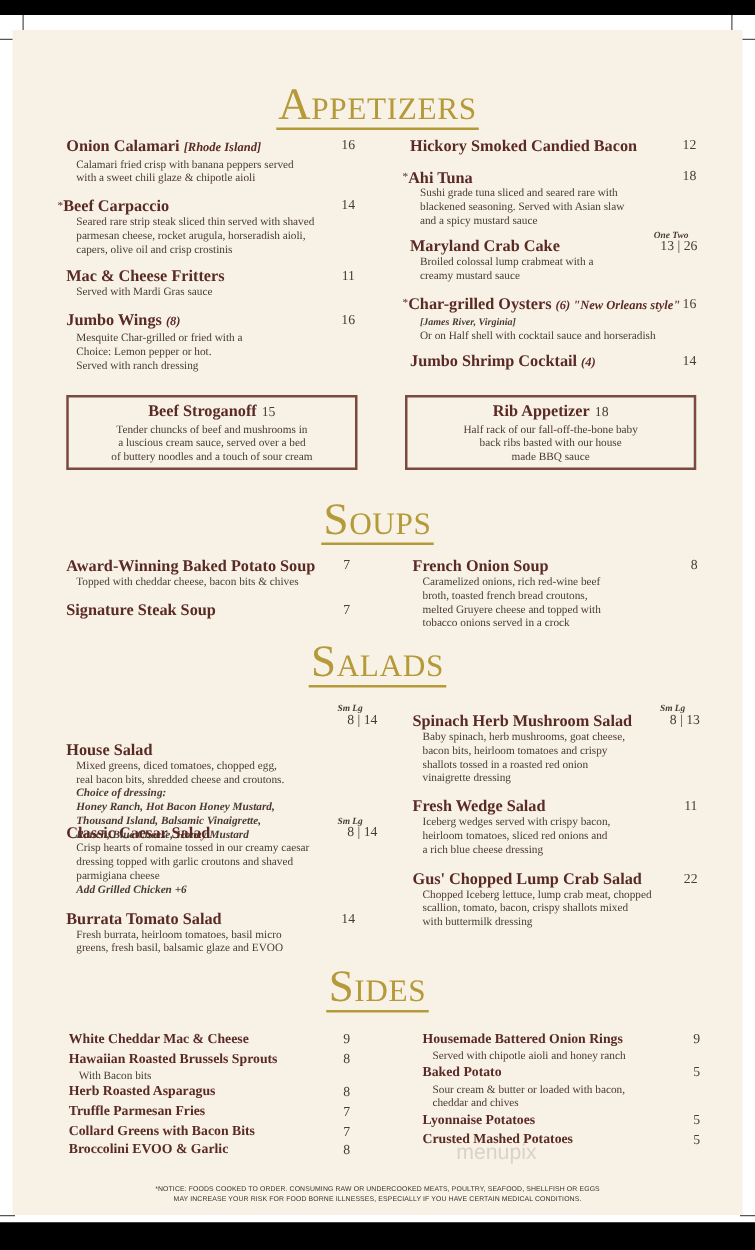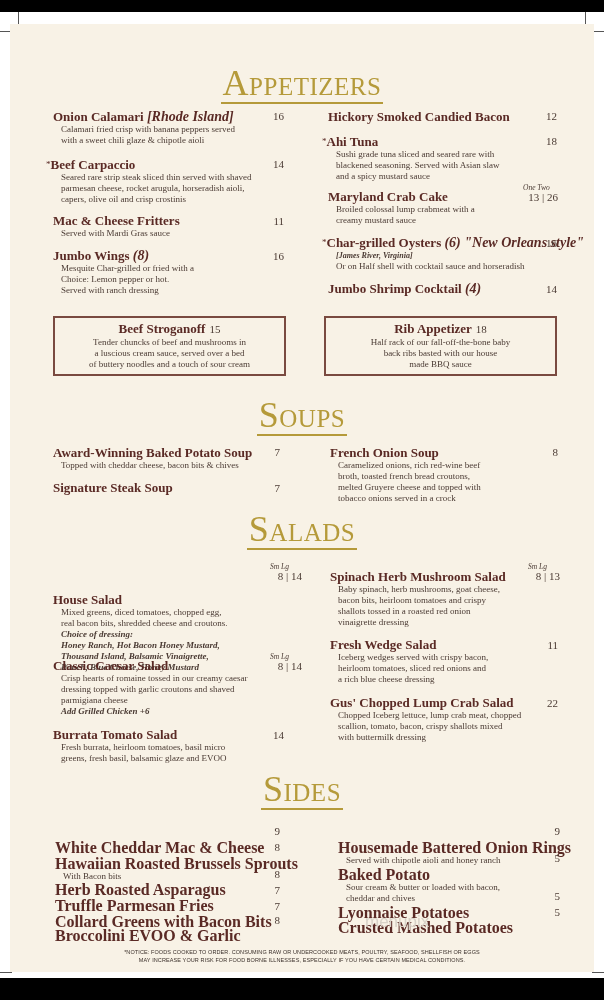--- a/index.html
+++ b/index.html
@@ -7,31 +7,31 @@
   body { position: relative; font-family: "Liberation Serif", "DejaVu Serif", serif; color: #5a2f2a; }
   .topbar { position: absolute; left: 0; top: 0; width: 604px; height: 12px; background: #000; }
   .bottombar { position: absolute; left: 0; top: 978px; width: 604px; height: 22px; background: #000; }
   .paper-bg { position: absolute; left: 0; top: 12px; width: 604px; height: 966px; background: #fff; }
   .page { position: absolute; left: 10px; top: 24px; width: 584px; height: 948px; background: #f8f2e6; }
   .crop { position: absolute; background: #555; }
   .heading { position: absolute; left: 0; width: 604px; text-align: center; color: #b59a3a; font-family: "Liberation Serif", serif; font-variant: small-caps; letter-spacing: 0.5px; }
   .heading span { display: inline-block; border-bottom: 2px solid #b59a3a; padding: 0 2px 1px; line-height: 1; }
   .item { position: absolute; }
   .name { font-weight: bold; font-size: 13px; color: #5a2a25; line-height: 15px; white-space: nowrap; }
-  .name i { font-weight: normal; font-size: 14px; font-style: italic; font-weight: bold; }
+  .name i { font-weight: normal; font-size: 10px; font-style: italic; font-weight: bold; }
   .desc { font-size: 9px; color: #4a3a33; line-height: 11px; padding-left: 8px; }
   .desc b { font-style: italic; }
   .price { position: absolute; font-size: 11px; color: #4a3a33; text-align: right; white-space: nowrap; }
-  .size-lbl { position: absolute; font-size: 7.5px; font-style: italic; font-weight: normal; color: #4a3a33; white-space: nowrap; }
+  .size-lbl { position: absolute; font-size: 7.5px; font-style: italic; font-weight: bold; color: #4a3a33; white-space: nowrap; }
   .star { font-size: 9px; vertical-align: top; font-weight: normal; }
   .box { position: absolute; border: 2px solid #7a4a40; text-align: center; padding-top: 3px; }
   .box .name { font-size: 13px; }
   .box .name .p { font-weight: normal; font-size: 11px; color: #4a3a33; margin-left: 4px; }
   .box .desc { padding-left: 0; }
-  .side-name { font-weight: bold; font-size: 16px; color: #5a2a25; line-height: 15px; white-space: nowrap; margin-top: 16px; }
+  .side-name { font-weight: bold; font-size: 11px; color: #5a2a25; line-height: 15px; white-space: nowrap; }
   .notice { position: absolute; left: 0; top: 948px; width: 604px; text-align: center; font-family: "Liberation Sans", sans-serif; font-size: 5.5px; color: #3a2f2a; line-height: 8px; letter-spacing: 0.1px; }
   .watermark { position: absolute; left: 365px; top: 912px; font-family: "Liberation Sans", sans-serif; font-size: 17px; color: #d8d2c8; }
 </style>
 </head>
 <body>
 
 <div class="topbar"></div>
 <div class="paper-bg"></div>
 <div class="crop" style="left:18px;top:12px;width:1px;height:14px;"></div>
 <div class="crop" style="left:0;top:31px;width:12px;height:1px;"></div>

